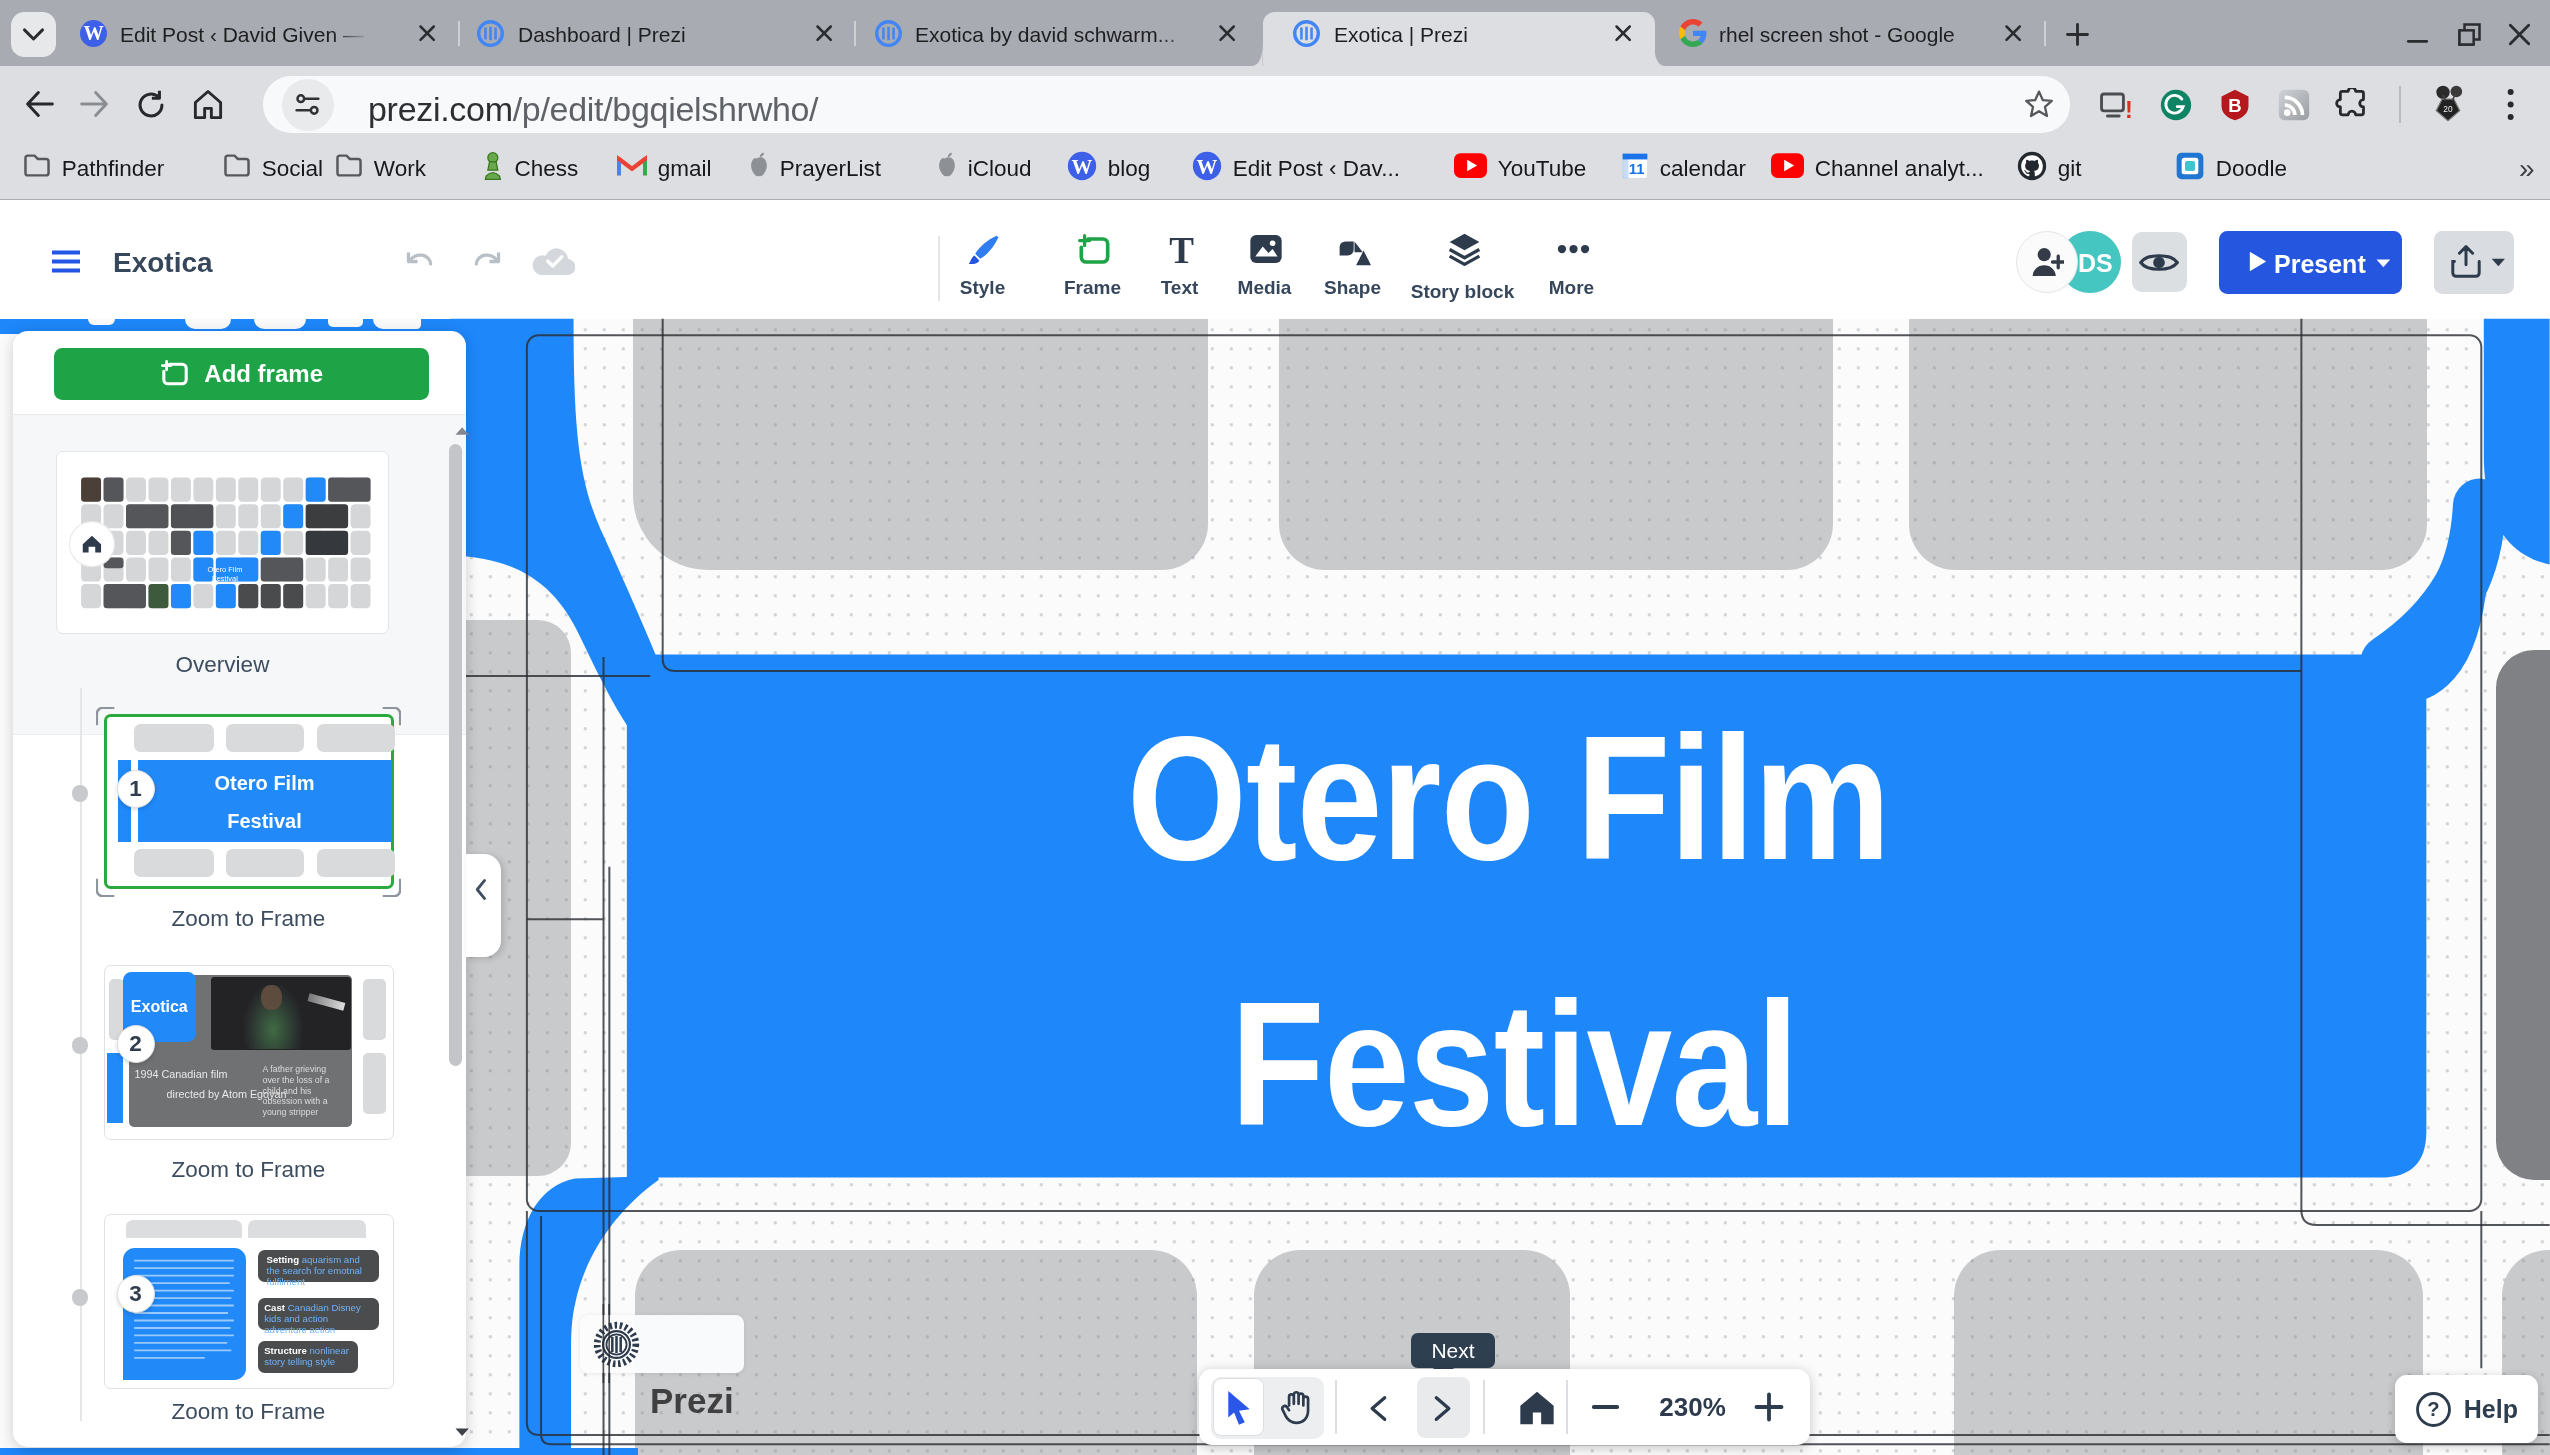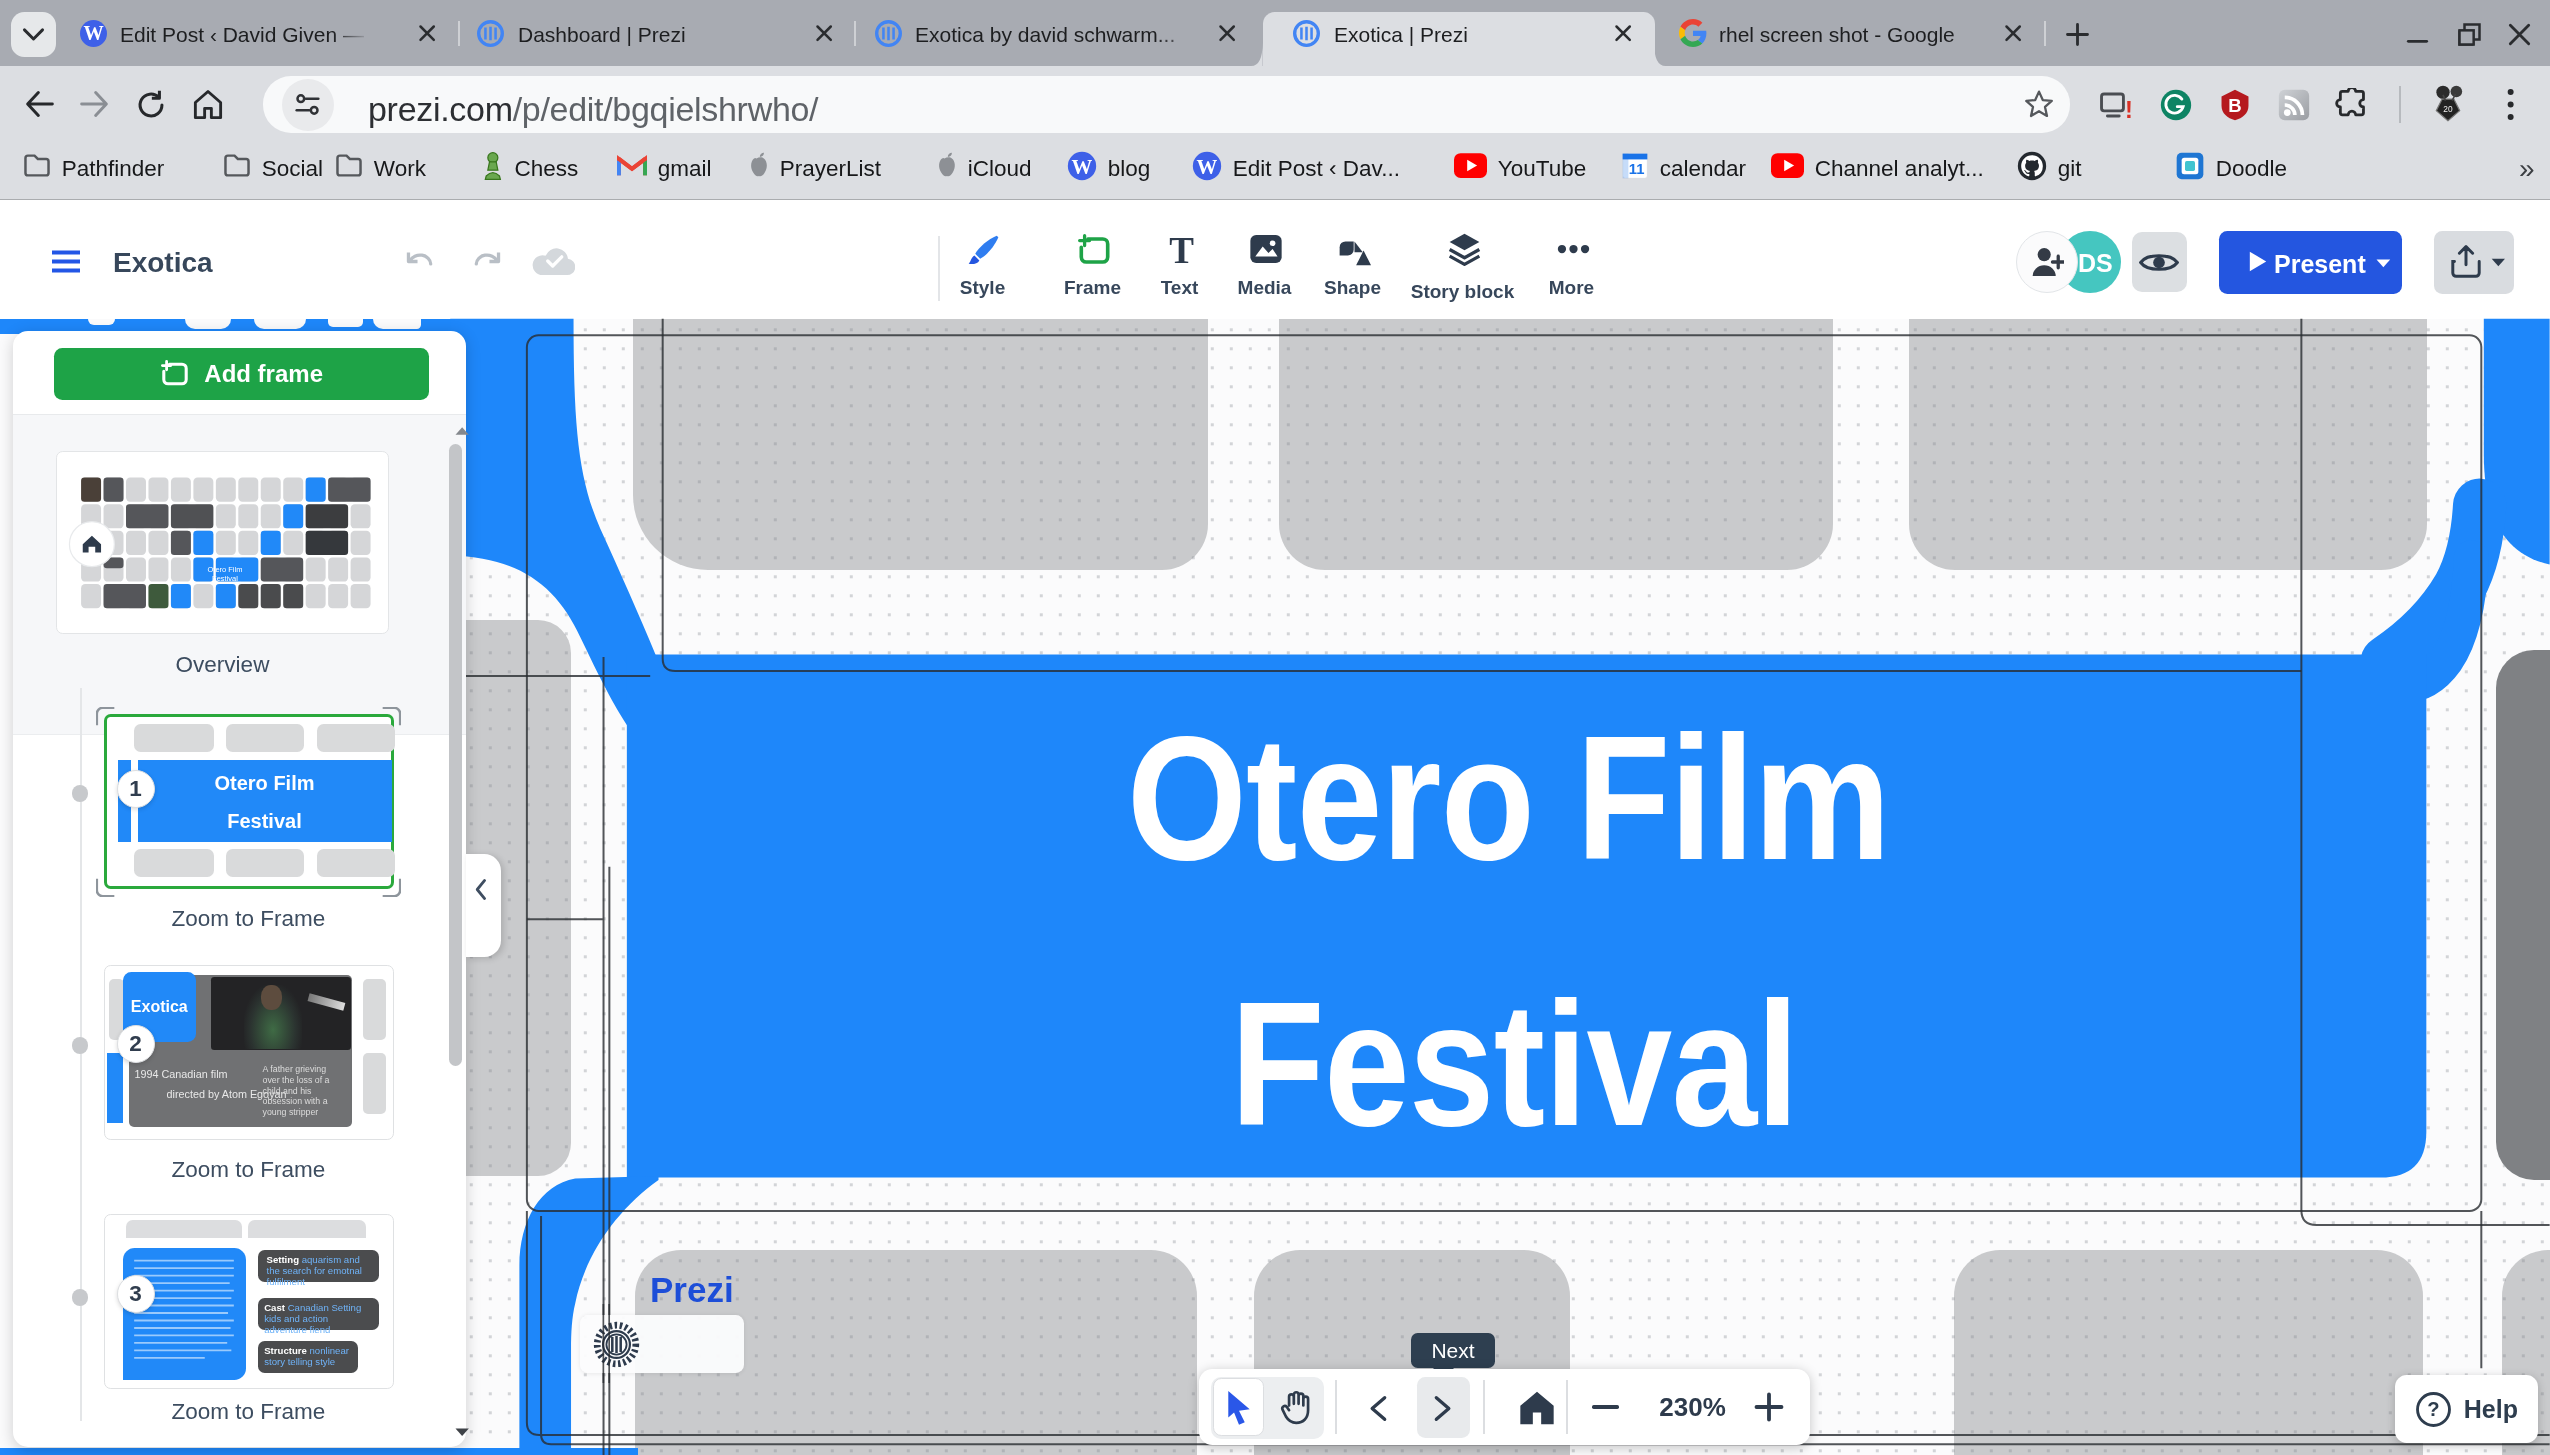--- a/index.html
+++ b/index.html
@@ -420,21 +420,21 @@
     <div class="abs" id="otero">Otero Film</div>
     <div class="abs" id="festival">Festival</div>
 
     <div class="abs" style="left:580px;top:1003px;width:164px;height:58px;background:rgba(252,252,253,.95);border-radius:8.3px;box-shadow:0 0.8px 4.2px rgba(0,0,0,.08);"></div>
     <svg class="abs" style="left:593px;top:1009px;" width="47" height="47" viewBox="0 0 56 56">
       <circle cx="28" cy="28" r="23" fill="none" stroke="#2e3b4d" stroke-width="8" stroke-dasharray="3 3.2"></circle>
       <circle cx="28" cy="28" r="16" fill="none" stroke="#2e3b4d" stroke-width="2.6"></circle>
       <circle cx="28" cy="28" r="12" fill="none" stroke="#2e3b4d" stroke-width="2.2"></circle>
       <path d="M23 19 V37 M28 18 V38 M33 19 V37" stroke="#2e3b4d" stroke-width="3"></path>
     </svg>
-    <div class="abs" style="left:650px;top:958px;font-size:35px;font-weight:700;color:#1d4ed8;">Prezi</div>
+    <div class="abs" style="left:650px;top:1069px;font-size:35px;font-weight:700;color:#404040;">Prezi</div>
     <svg class="abs" style="left:600px;top:992px;" width="16.7" height="79" viewBox="0 0 20 95">
         <path d="M4,0 V95 M11,0 V95" stroke="rgba(40,44,48,0.8)" stroke-width="2"></path>
       </svg>
 
     <div class="abs" id="nexttip">Next</div>
     <svg class="abs" style="left:1432px;top:1055px;" width="23" height="11.7" viewBox="0 0 28 14">
         <path d="M0 0 H28 L14 14 Z" fill="#2e3f50"></path>
       </svg>
 
     <div class="abs" id="btoolbar">
@@ -624,21 +624,21 @@
     <div class="fcard" style="top:883px;border:1.7px solid #dfe1e3;">
       <div class="abs" style="left:21px;top:5px;width:116px;height:17.5px;background:#dcdddf;border-radius:6.7px 6.7px 0 0;"></div>
       <div class="abs" style="left:143px;top:5px;width:118px;height:17.5px;background:#dcdddf;border-radius:6.7px 6.7px 0 0;"></div>
       <div class="abs" style="left:18.3px;top:33px;width:123px;height:132px;background:#2189f8;border-radius:11.7px 11.7px 11.7px 0;"></div>
       <svg class="abs" style="left:25px;top:42px;" width="108" height="117" viewBox="0 0 130 140">
           <g stroke="rgba(255,255,255,.55)" stroke-width="2.2">
             <path d="M5 4 H125 M5 13 H125 M5 22 H125 M5 31 H120 M5 40 H125 M5 49 H122 M5 58 H125 M5 67 H118 M5 76 H125 M5 85 H121 M5 94 H125 M5 103 H117 M5 112 H122 M5 121 H90"></path>
           </g>
         </svg>
       <div class="abs" style="left:153px;top:35px;width:121px;height:32px;background:#4b4c4e;border-radius:6.7px;color:#fff;font-size:9.6px;padding:5px 9px;line-height:10.8px;"><b>Setting</b> <span style="color:#6fb3f8;">aquarism and the search for emotnal fulfilment</span></div>
-      <div class="abs" style="left:153px;top:83px;width:121px;height:32px;background:#4b4c4e;border-radius:6.7px;color:#fff;font-size:9.6px;padding:5px 6.7px;line-height:10.8px;"><b>Cast</b> <span style="color:#6fb3f8;">Canadian Setting kids and action adventure fiend</span></div>
+      <div class="abs" style="left:153px;top:83px;width:121px;height:32px;background:#4b4c4e;border-radius:6.7px;color:#fff;font-size:9.6px;padding:5px 6.7px;line-height:10.8px;"><b>Cast</b> <span style="color:#6fb3f8;">Canadian Disney kids and action adventure action</span></div>
       <div class="abs" style="left:153px;top:126px;width:100px;height:32px;background:#4b4c4e;border-radius:6.7px;color:#fff;font-size:9.6px;padding:5px 6.7px;line-height:10.8px;"><b>Structure</b> <span style="color:#6fb3f8;">nonlinear story telling style</span></div>
     </div>
     <div class="badge" style="left:104px;top:944px;">3</div>
     <div class="abs zoomlbl" style="left:91px;top:1068px;">Zoom to Frame</div>
 
     <svg class="abs" style="left:440px;top:93px;" width="18.3" height="13.3" viewBox="0 0 22 16">
         <path d="M3 13 L11 4 L19 13 Z" fill="#84888d"></path>
       </svg>
     <div class="abs" style="left:436px;top:113px;width:13.3px;height:622px;background:#c3c5c8;border-radius:6.7px;"></div>
     <svg class="abs" style="left:440px;top:1095px;" width="18.3" height="13.3" viewBox="0 0 22 16">

